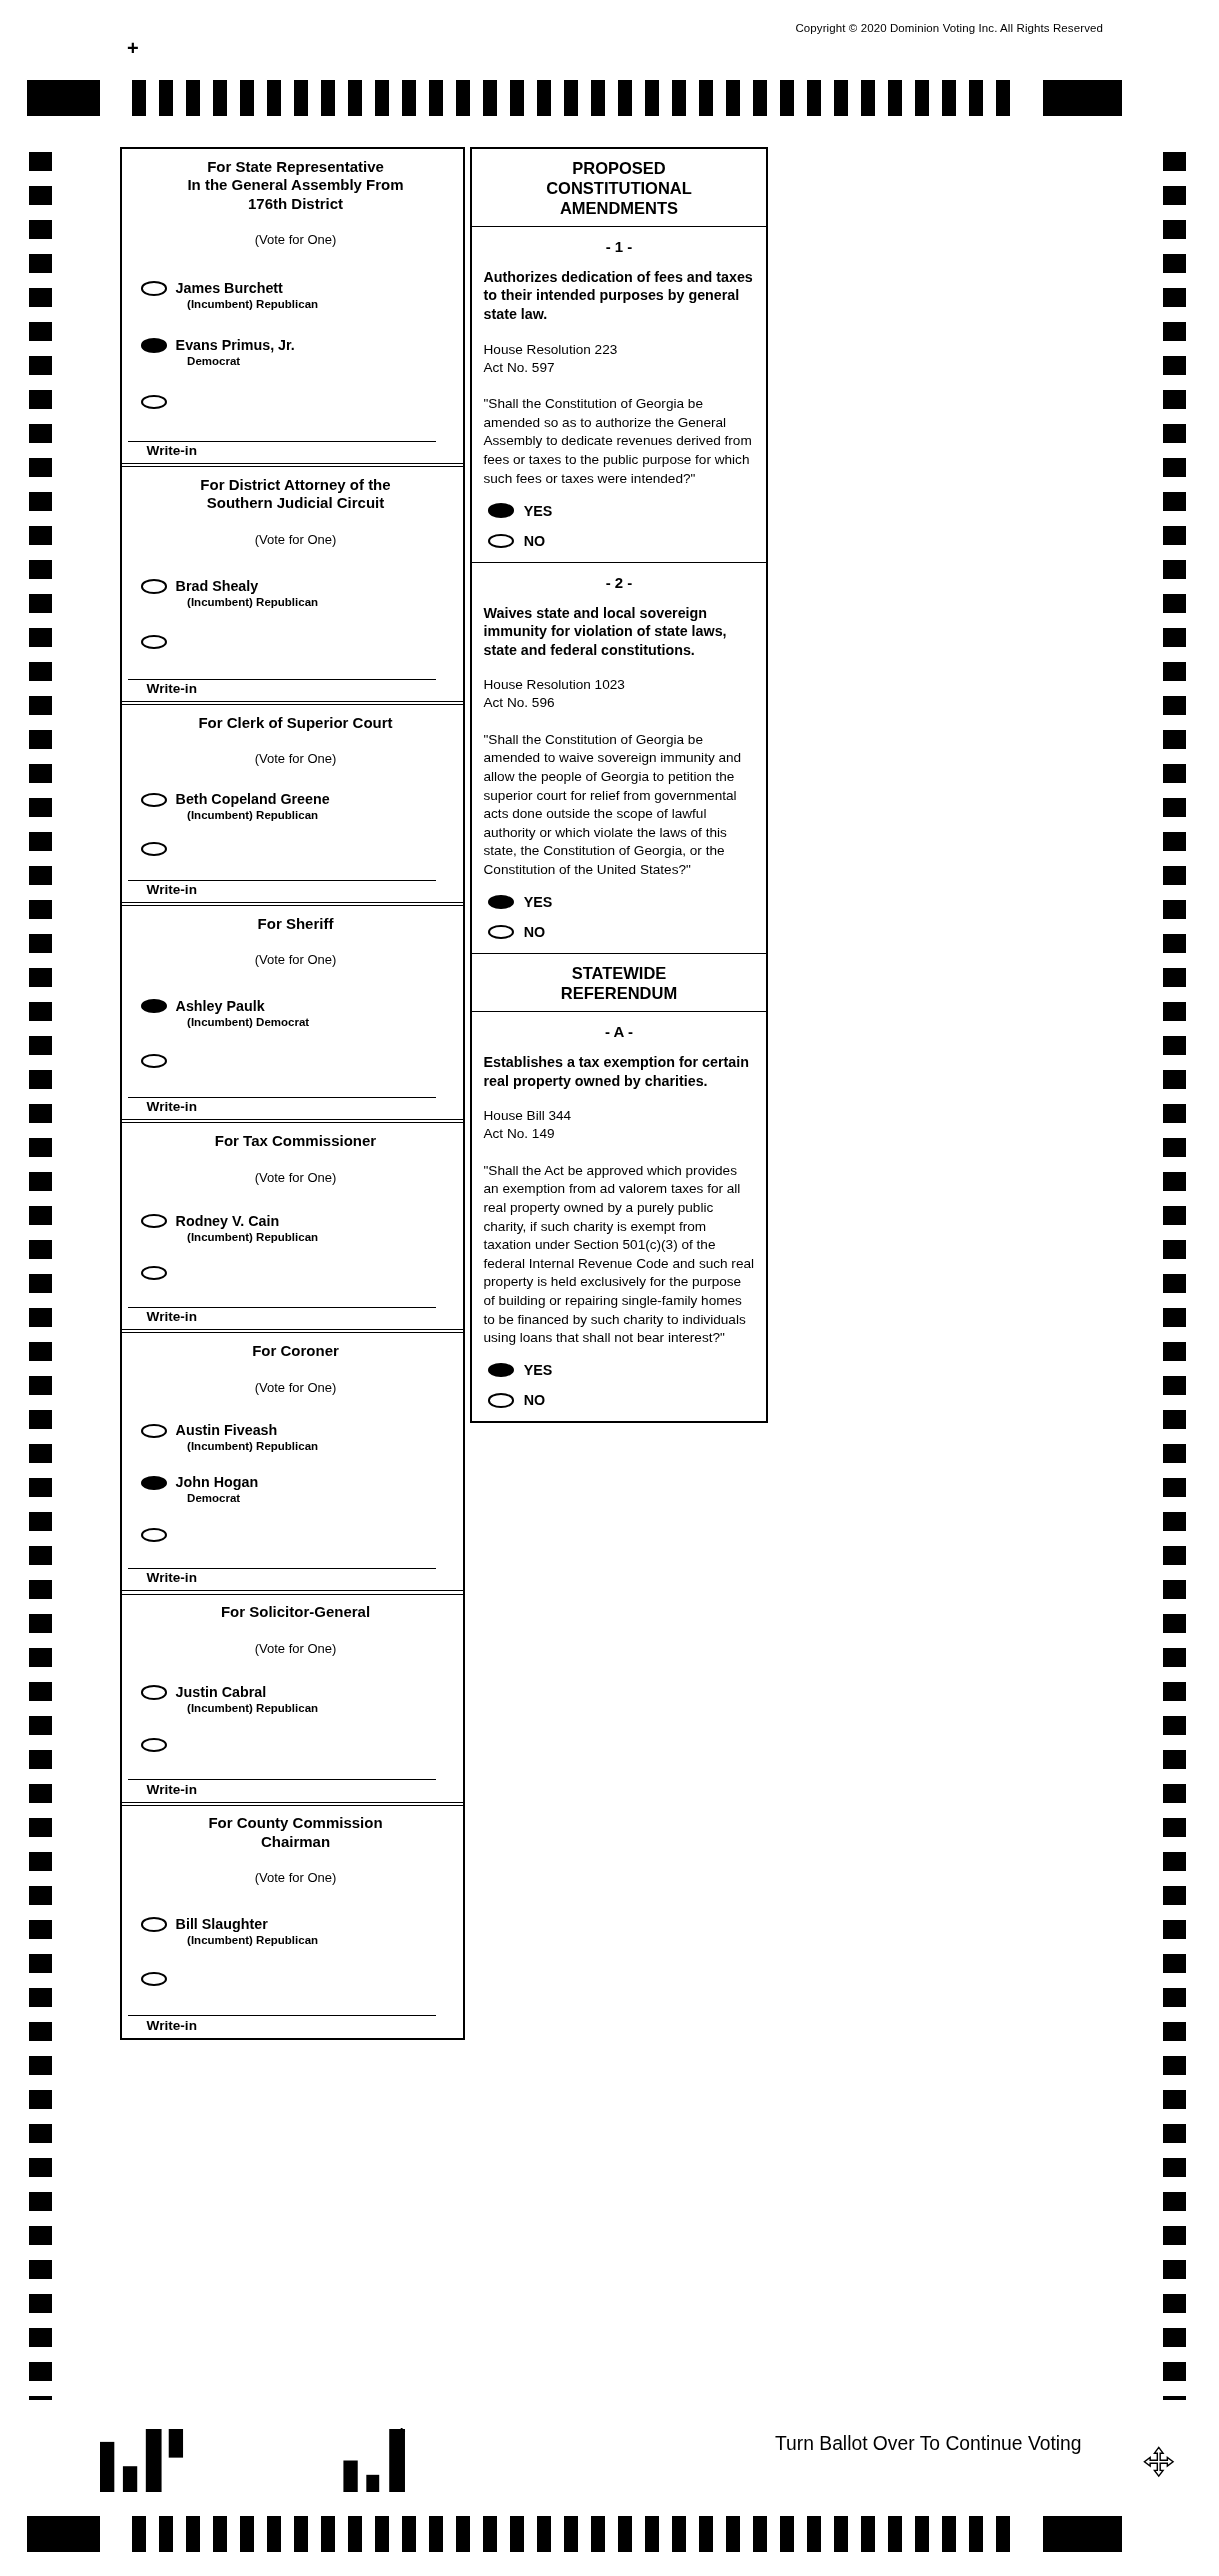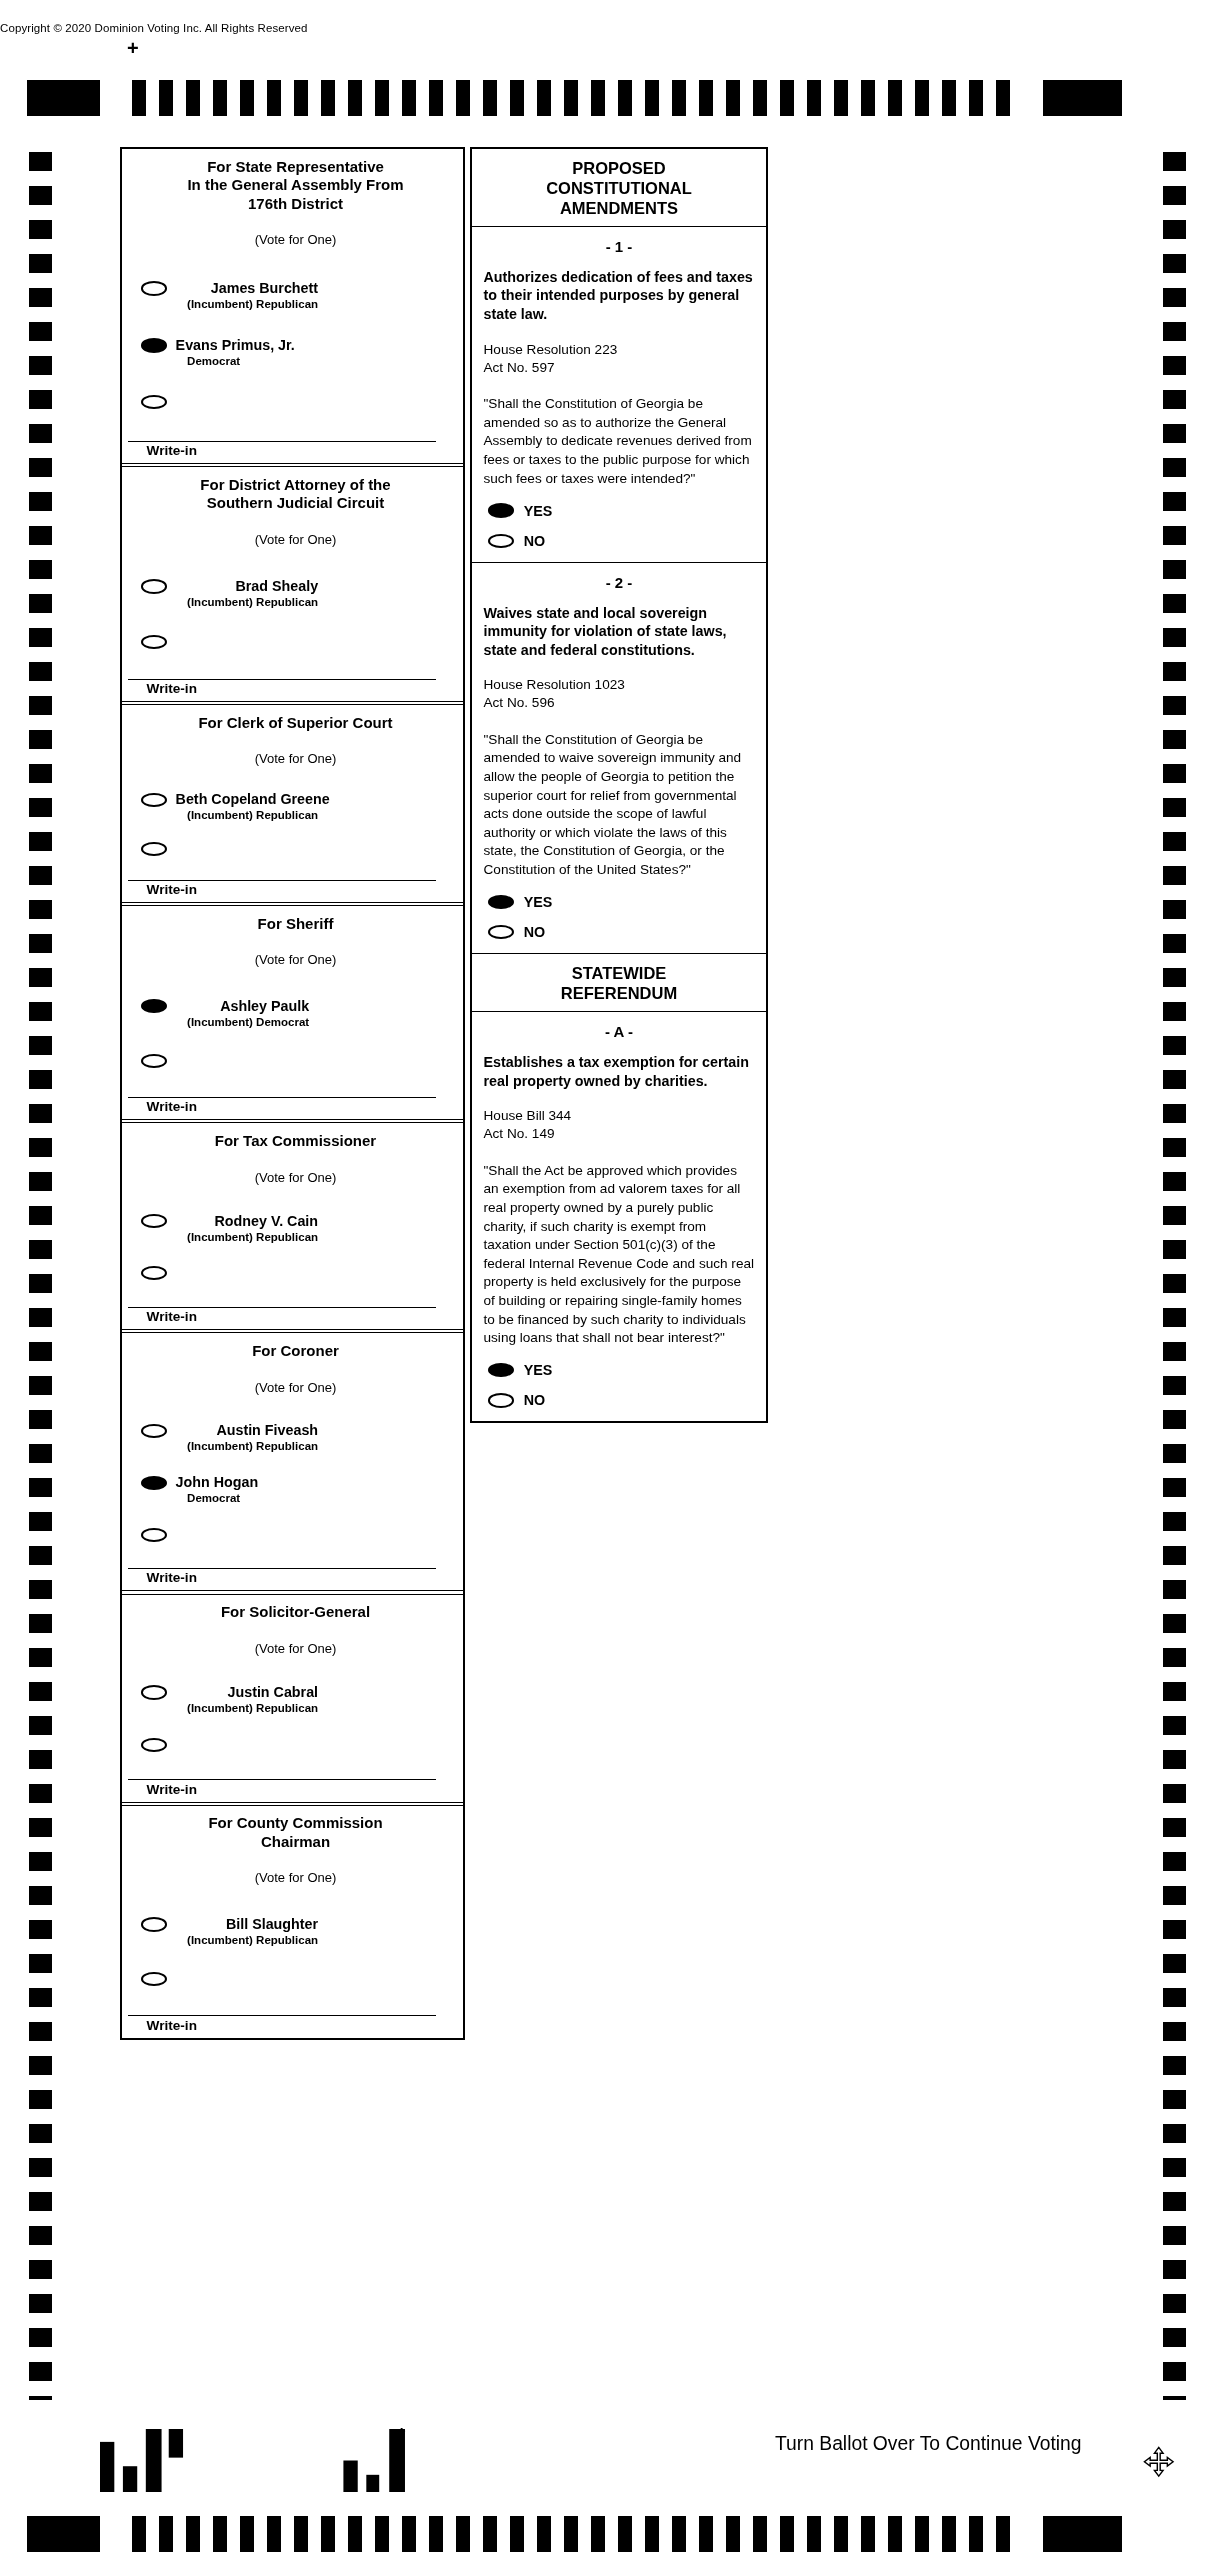--- a/index.html
+++ b/index.html
@@ -8,21 +8,21 @@
     width: 1220px; height: 2576px;
     position: relative;
     background: #ffffff;
     color: #000;
     font-family: "Liberation Sans", sans-serif;
   }
 
   
   .copyright {
     position: absolute; top: 21.5px; left: 0; width: 1103px;
-    text-align: left; font-size: 11.5px; letter-spacing: 0.1px;
+    text-align: right; font-size: 11.5px; letter-spacing: 0.1px;
   }
   .plus-mark { position: absolute; left: 127px; top: 37px; font-size: 20px; font-weight: bold; }
   .asterisk-mark { position: absolute; left: 398px; top: 2424px; font-size: 18.6px; font-weight: bold; }
 
   .band { position: absolute; left: 27px; width: 1095px; height: 36px; display: flex; }
   .band-top { top: 80px; }
   .band-bottom { top: 2516px; }
   .endblock { background: #000; height: 100%; }
   .endblock-l { width: 73px; margin-right: 31.5px; }
   .endblock-r { width: 79px; margin-left: 20px; }
@@ -47,21 +47,21 @@
   }
   .contest { display: flex; flex-direction: column; border-bottom: 1.4px solid #000; padding-left: 6px; }
   .contest + .contest { border-top: 1.4px solid #000; margin-top: 2.1px; }
   .contest:last-child { border-bottom: none; }
   .c-head { text-align: center; padding: 8.6px 7.2px 1.4px; }
   .c-title { font-weight: bold; font-size: 15px; line-height: 18.6px; white-space: pre-line; }
   .c-vote { font-size: 13px; margin-top: 19px; }
   .c-cands { flex: 1; display: flex; flex-direction: column; justify-content: space-evenly; padding: 5.7px 0; }
   .cand { display: flex; align-items: flex-start; padding-left: 13px; }
   .cand-info { margin-left: 8.6px; }
-  .cand-name { font-weight: bold; font-size: 14.3px; line-height: 17px; text-align: right; }
+  .cand-name { font-weight: bold; font-size: 14.3px; line-height: 17px; }
   .cand-detail { font-weight: bold; font-size: 11.5px; line-height: 14.3px; margin-left: 11.5px; }
   .writein {
     border-top: 1.4px solid #000; width: calc(100% - 27px);
     padding: 1.4px 0 5px 18.6px; font-weight: bold; font-size: 13.6px;
   }
 
   
   .rcol { position: absolute; left: 470px; top: 147px; width: 298px; border: 2.1px solid #000; background: #fff; }
   .rhead {
     border-bottom: 1.4px solid #000; text-align: center; font-weight: bold;

